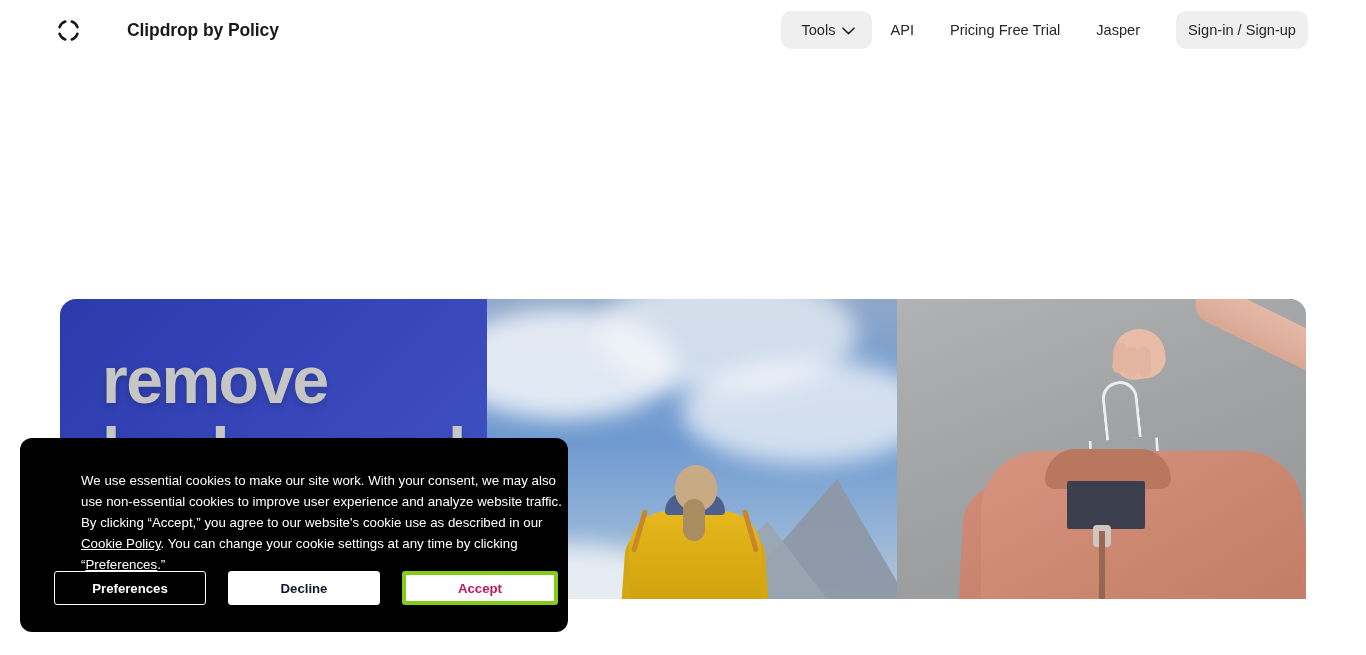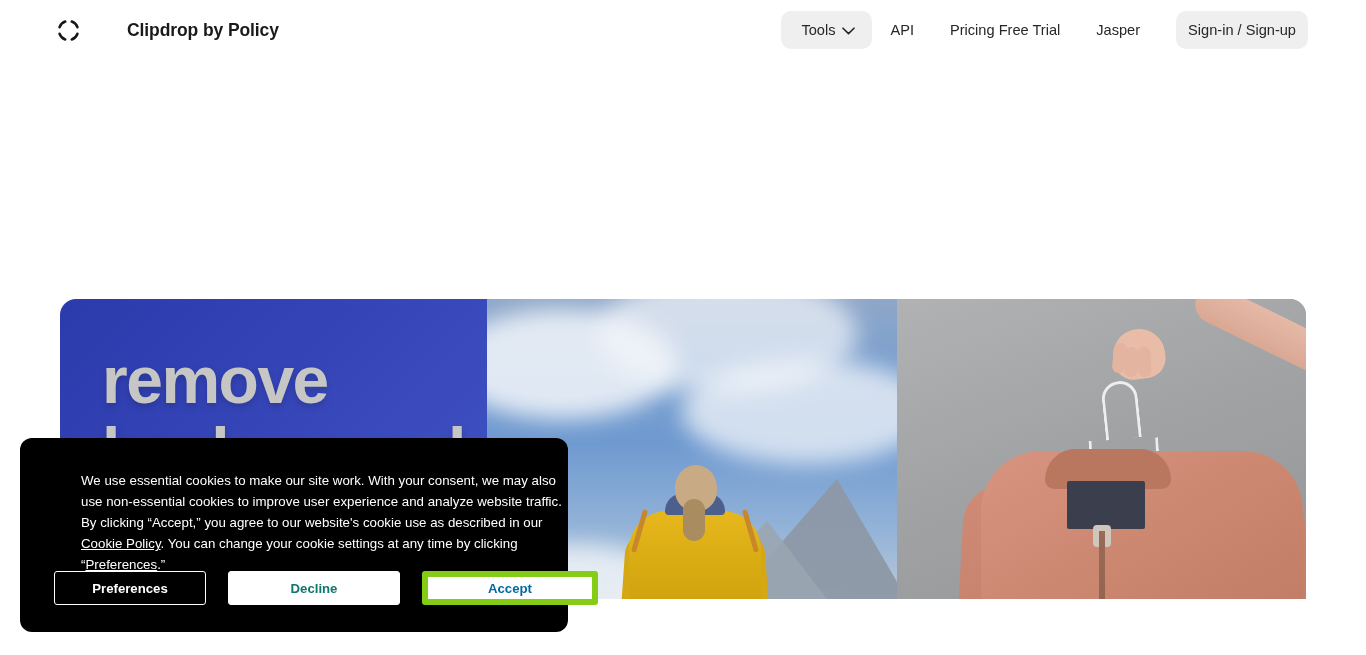--- a/index.html
+++ b/index.html
@@ -224,22 +224,22 @@
     position: absolute; left: 34px; top: 133px;
     display: flex; align-items: center; gap: 22px;
   }
   .ck-btn {
     height: 34px; border-radius: 3px;
     font-size: 13.2px; font-weight: 700;
     display: flex; align-items: center; justify-content: center;
     cursor: pointer; white-space: nowrap;
   }
   .ck-pref   { width: 152px; background: #000; color: #fff; border: 1px solid #ffffff; }
-  .ck-dec    { width: 172px; background: #fff; color: #0f766e; border: 1px solid #fff; }
-  .ck-acc    { width: 176px; background: #fff; color: #0369a1; border: 6px solid #84cc16; }
+  .ck-dec    { width: 152px; background: #fff; color: #0f172a; border: 1px solid #fff; }
+  .ck-acc    { width: 156px; background: #fff; color: #be185d; border: 4px solid #84cc16; }
 </style>
 </head>
 <body>
 
 <div class="page">
 
   <div class="header">
 
     <div class="brand">
       <span class="brand-mark">

